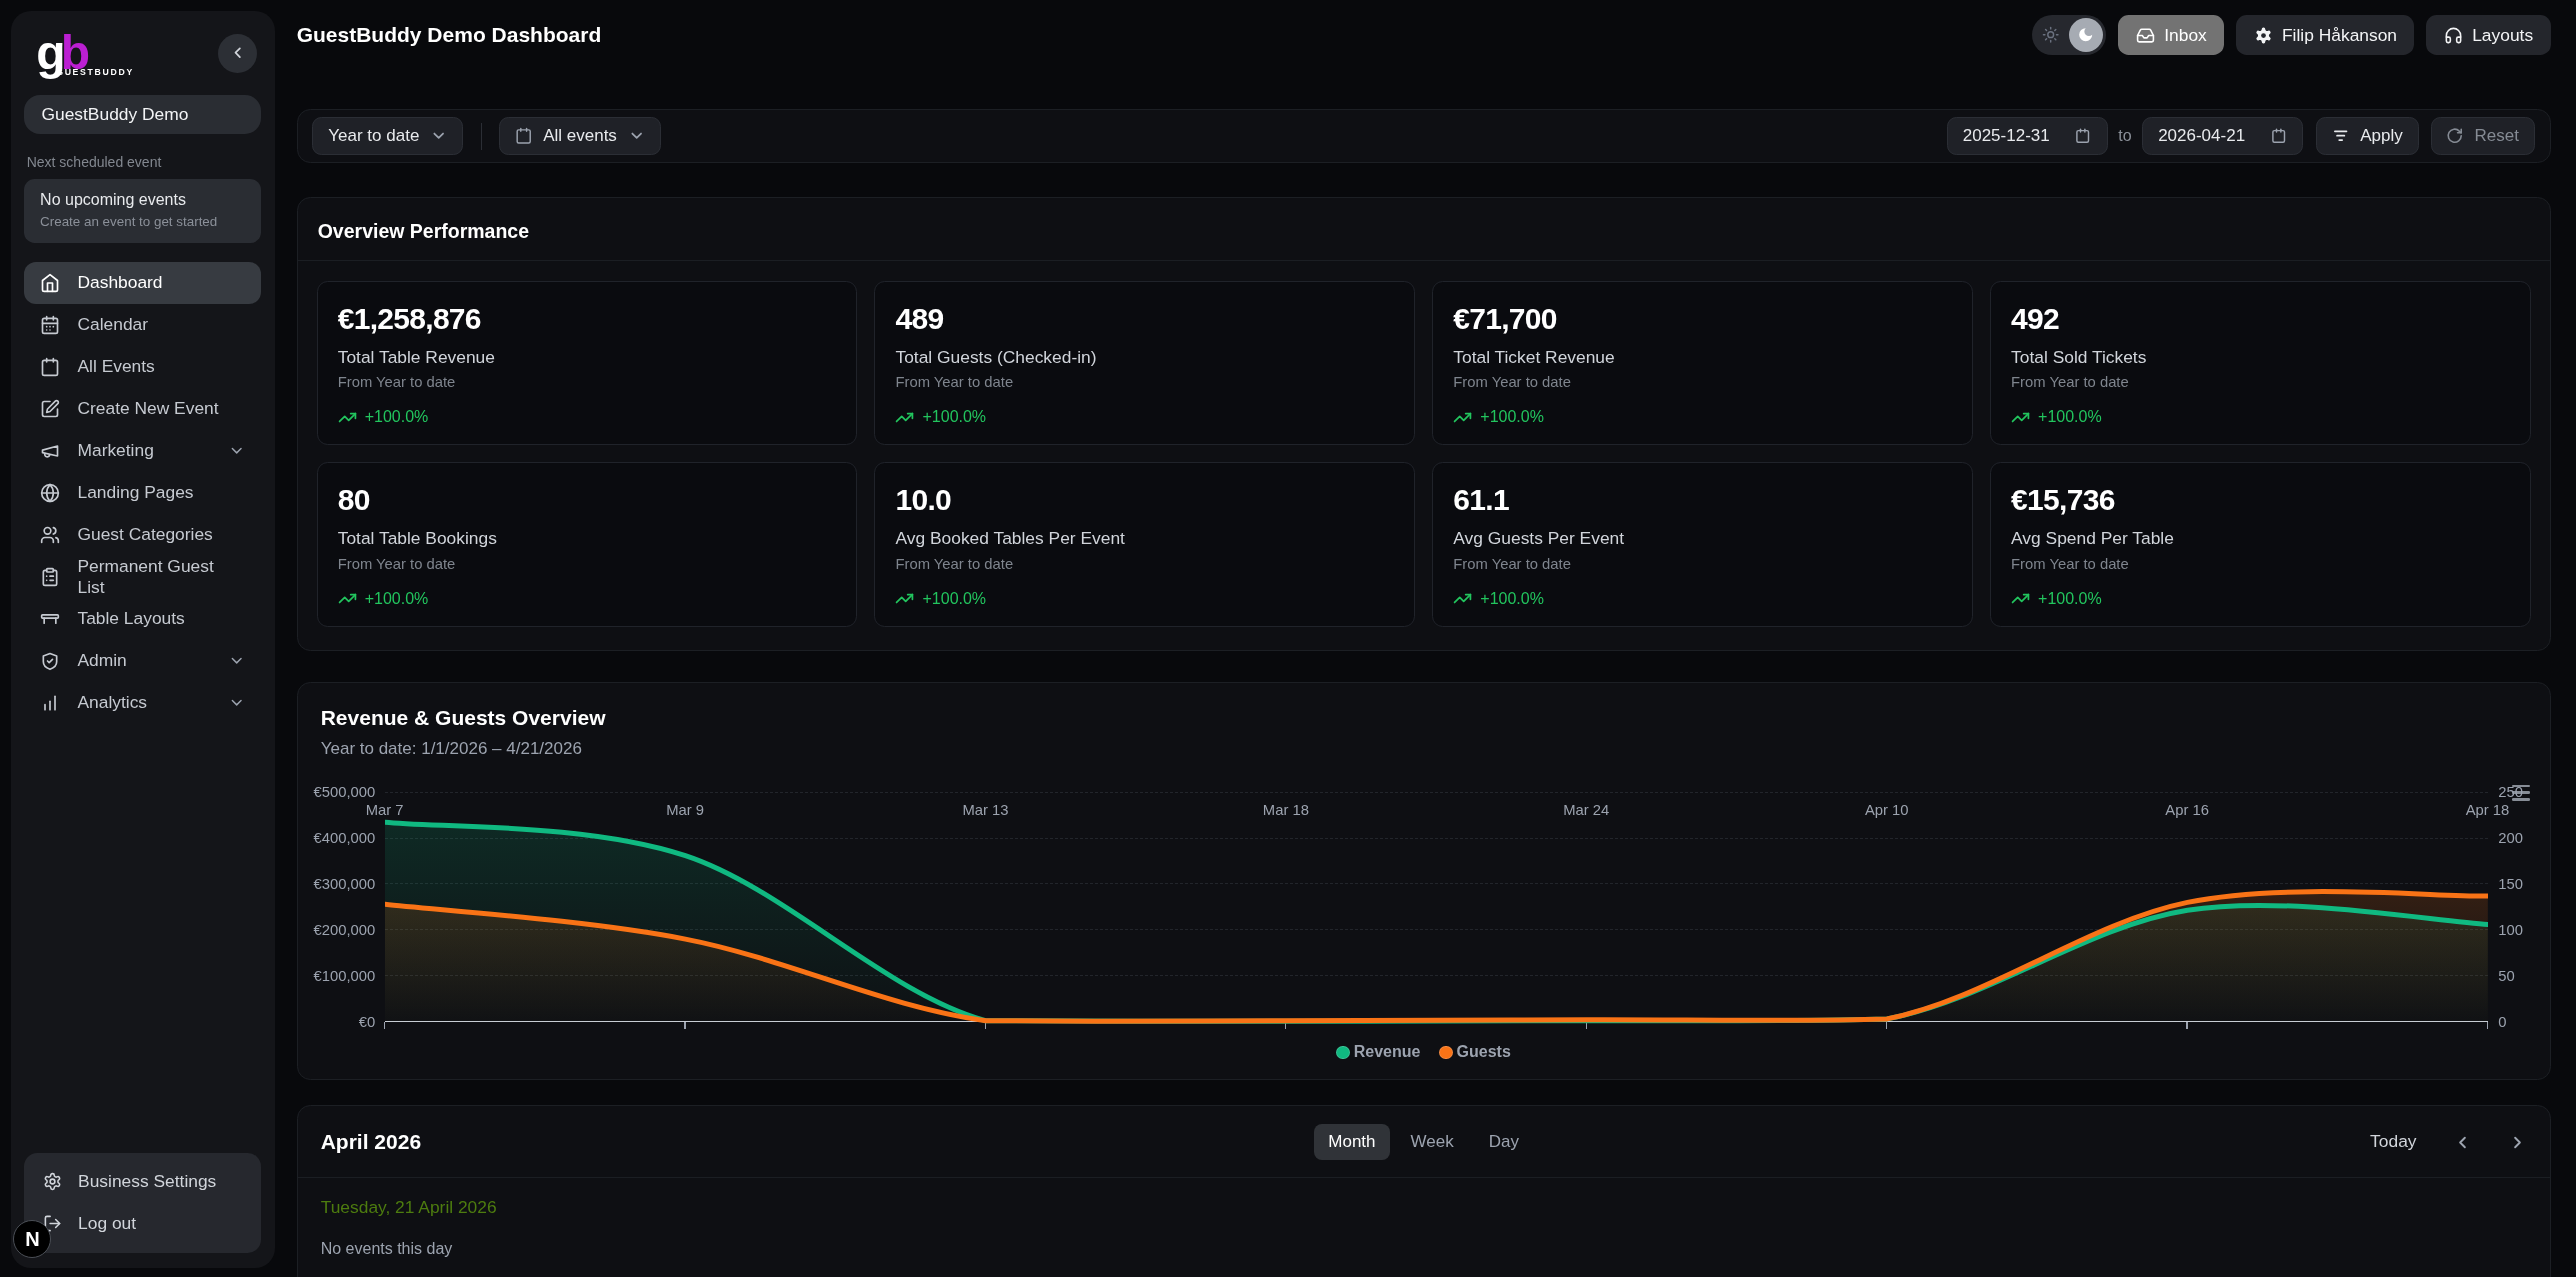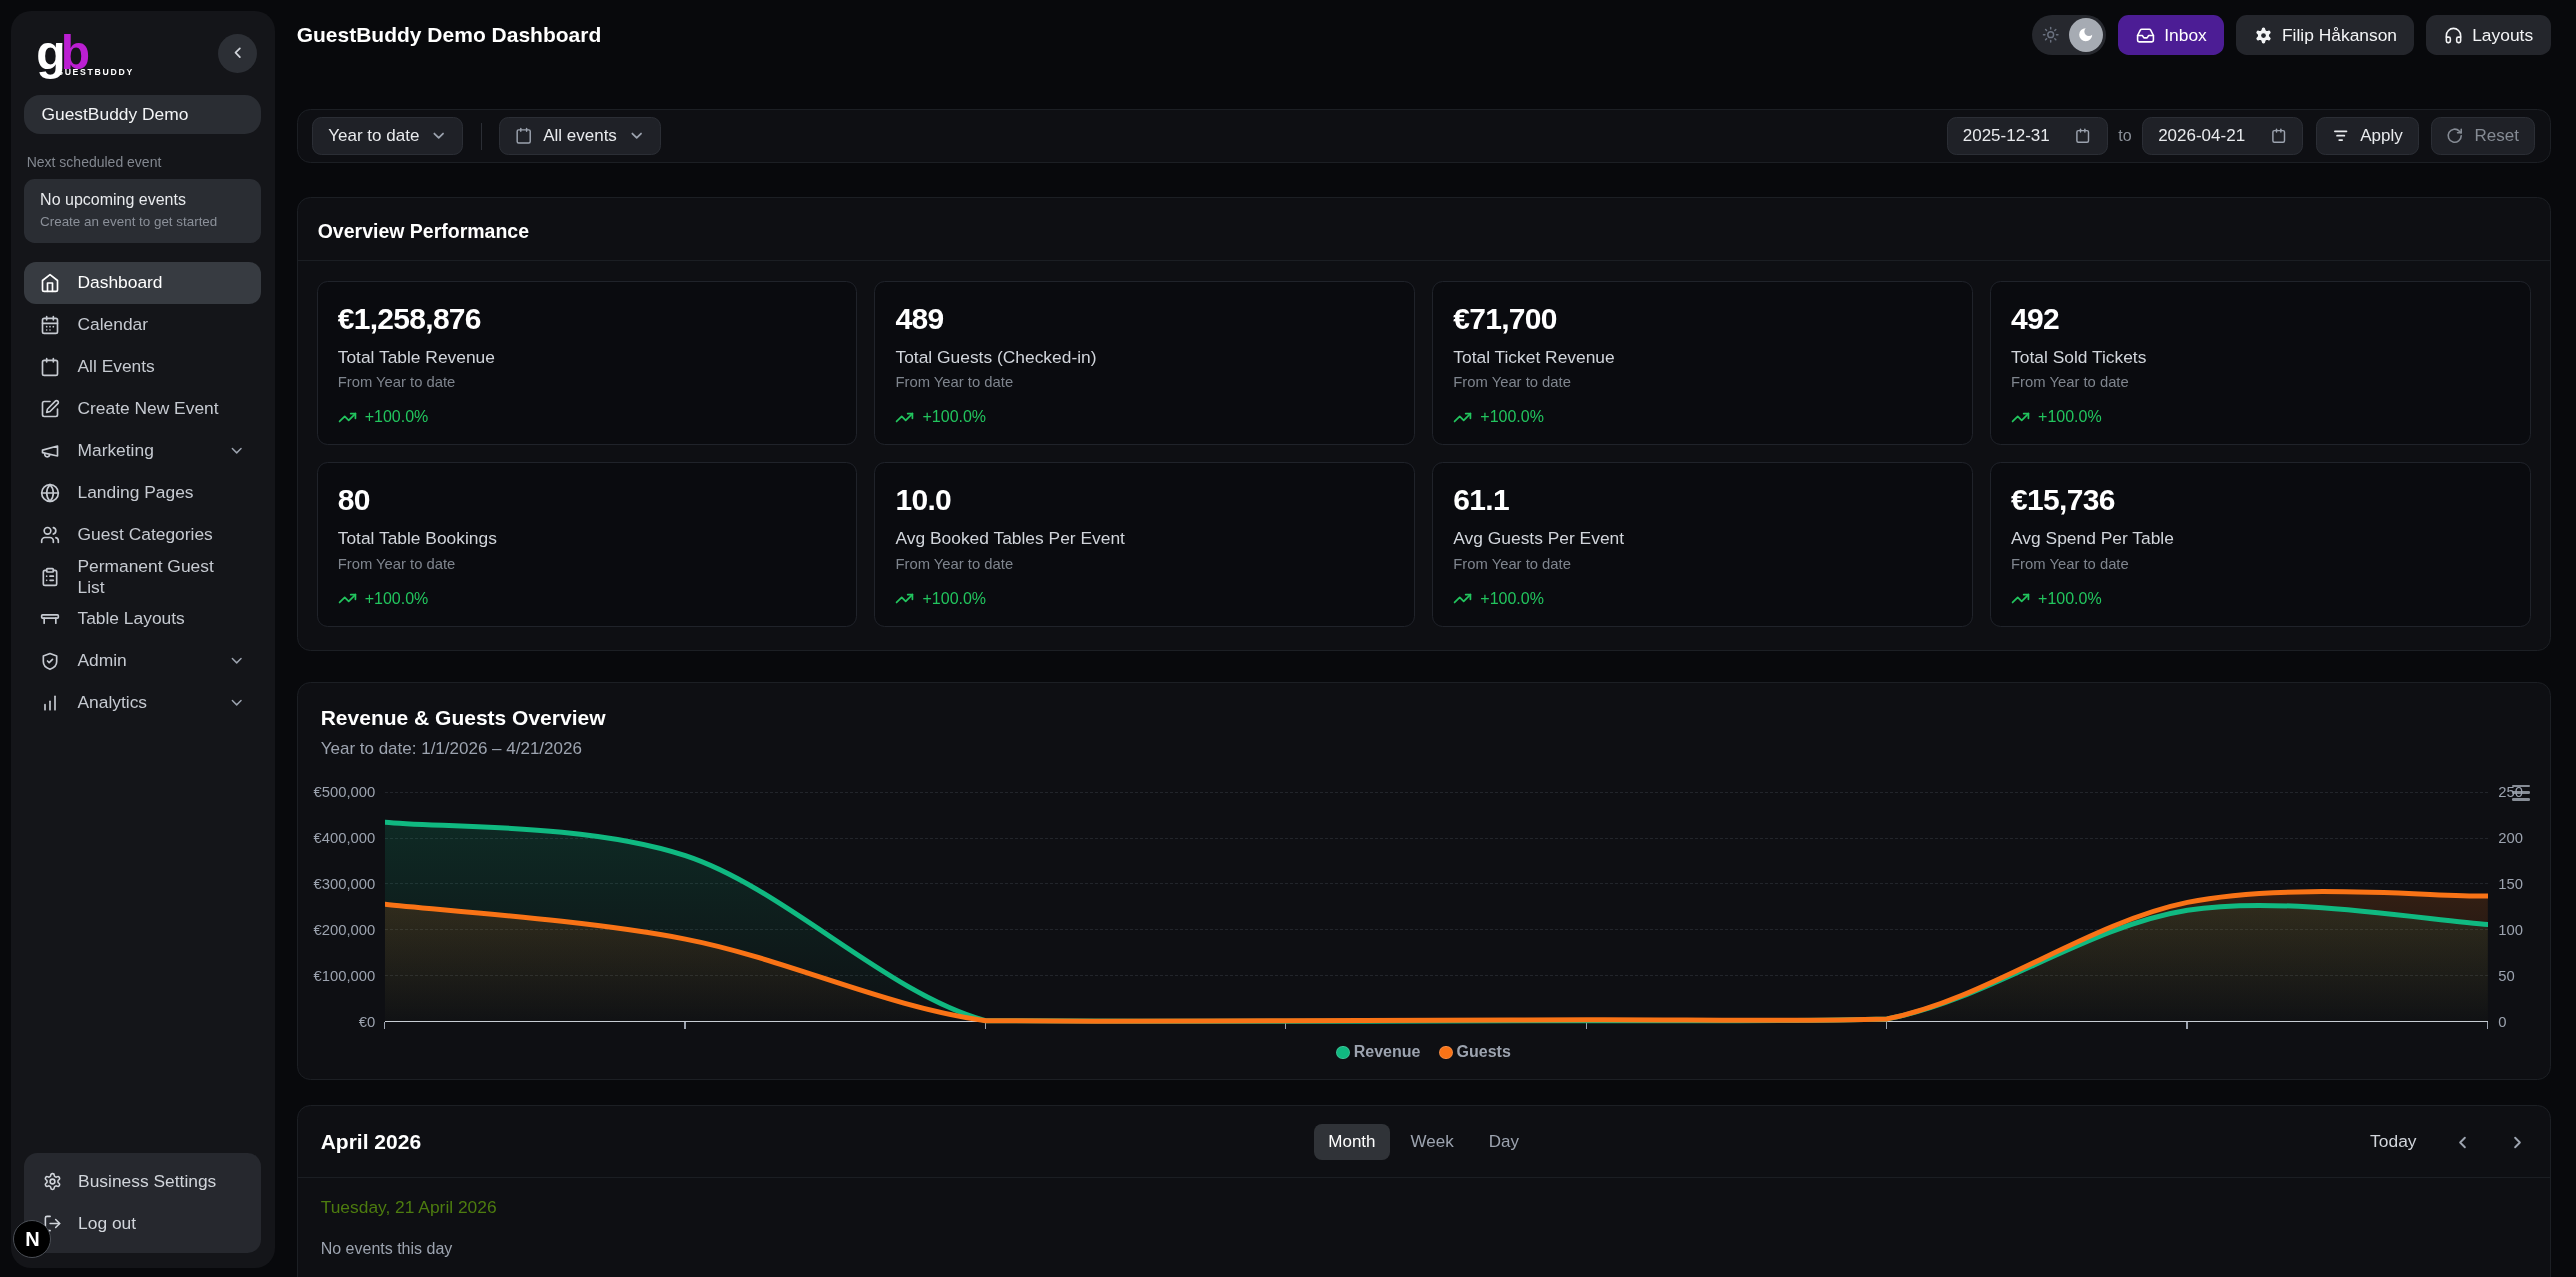--- a/index.html
+++ b/index.html
@@ -55,21 +55,21 @@
   .page-title { font-size: 21px; font-weight: bold; color:#fff; }
   .header-right { margin-left:auto; display:flex; align-items:center; gap: 12px; }
   .theme-toggle { width: 74px; height: 40px; border-radius: 20px; background:#26282e;
     display:flex; align-items:center; justify-content:space-between; padding: 0 3.4px 0 10px; border:none; }
   .sun-ic svg { width: 17.4px; height: 17.4px; color:#6b7280; }
   .moon-circle { width: 34px; height: 34px; border-radius: 50%; background:#a6abb3; display:flex; align-items:center; justify-content:center; }
   .moon-circle svg { width: 17.4px; height: 17.4px; color:#fff; }
   .btn { height: 40px; border-radius: 10.7px; display:flex; align-items:center; gap: 9.4px; padding: 0 17.4px;
     font-size: 17.4px; background:#24262c; color:#f3f4f6; border:none; }
   .btn svg { width: 19px; height: 19px; }
-  .btn-inbox { background:#4c1d95; color:#fff;justify-content:center; }
+  .btn-inbox { background:#737373; color:#fff;justify-content:center; }
 
   .panel { background:#0e0f13; border: 1.3px solid #1c1f24; border-radius: 13.4px; }
 
   
   .filter-panel { margin-top: 39px; height: 54px; display:flex; align-items:center; padding: 0 14.8px; }
   .chip { height: 38px; border-radius: 9.4px; background:#1f2127; border: 1.3px solid #2b2e35;
     display:flex; align-items:center; gap: 10.7px; padding: 0 14.8px; font-size: 17px; color:#e8eaed; }
   .chip svg { width: 17.4px; height: 17.4px; color:#9ca3af; }
   .vdivider { width: 1.3px; height: 27px; background:#2b2e35; margin: 0 17.4px; }
   .filter-right { margin-left:auto; display:flex; align-items:center; }
@@ -603,20 +603,30 @@
               <linearGradient id="grad1" x1="0" y1="0" x2="0" y2="1">
                 <stop offset="0" stop-color="#f97316" stop-opacity="0.16"></stop>
                 <stop offset="1" stop-color="#f97316" stop-opacity="0.01"></stop>
               </linearGradient>
             </defs>
             <path d="M 0 46.45999999999998 C 23.80952380952381 54.78199999999998 95.23809523809524 47.029999999999994 142.85714285714286 96.392 C 190.47619047619048 145.754 238.0952380952381 301.478 285.7142857142857 342.632 C 333.3333333333333 344 380.95238095238096 343.316 428.57142857142856 343.316 C 476.19047619047615 343.316 523.8095238095239 343.202 571.4285714285714 342.632 C 619.047619047619 342.062 666.6666666666667 344 714.2857142857143 339.896 C 761.9047619047619 312.422 809.5238095238095 201.27200000000002 857.1428571428571 177.788 C 904.7619047619047 154.304 976.1904761904761 195.458 1000 198.992 L 1000 344 L 0 344 Z" fill="url(#grad0)"></path>
             <path d="M 0 168.896 C 23.80952380952381 177.56 95.23809523809524 191.92399999999998 142.85714285714286 220.88 C 190.47619047619048 249.836 238.0952380952381 322.34000000000003 285.7142857142857 342.632 C 333.3333333333333 344 380.95238095238096 342.86 428.57142857142856 342.632 C 476.19047619047615 342.404 523.8095238095239 341.72 571.4285714285714 341.264 C 619.047619047619 340.808 666.6666666666667 344 714.2857142857143 339.896 C 761.9047619047619 310.712 809.5238095238095 196.712 857.1428571428571 166.16 C 904.7619047619047 135.608 976.1904761904761 158.17999999999998 1000 156.58399999999997 L 1000 344 L 0 344 Z" fill="url(#grad1)"></path>
             <path d="M 0 46.45999999999998 C 23.80952380952381 54.78199999999998 95.23809523809524 47.029999999999994 142.85714285714286 96.392 C 190.47619047619048 145.754 238.0952380952381 301.478 285.7142857142857 342.632 C 333.3333333333333 344 380.95238095238096 343.316 428.57142857142856 343.316 C 476.19047619047615 343.316 523.8095238095239 343.202 571.4285714285714 342.632 C 619.047619047619 342.062 666.6666666666667 344 714.2857142857143 339.896 C 761.9047619047619 312.422 809.5238095238095 201.27200000000002 857.1428571428571 177.788 C 904.7619047619047 154.304 976.1904761904761 195.458 1000 198.992" fill="none" stroke="#10b981" stroke-width="5" stroke-linecap="round" vector-effect="non-scaling-stroke"></path>
             <path d="M 0 168.896 C 23.80952380952381 177.56 95.23809523809524 191.92399999999998 142.85714285714286 220.88 C 190.47619047619048 249.836 238.0952380952381 322.34000000000003 285.7142857142857 342.632 C 333.3333333333333 344 380.95238095238096 342.86 428.57142857142856 342.632 C 476.19047619047615 342.404 523.8095238095239 341.72 571.4285714285714 341.264 C 619.047619047619 340.808 666.6666666666667 344 714.2857142857143 339.896 C 761.9047619047619 310.712 809.5238095238095 196.712 857.1428571428571 166.16 C 904.7619047619047 135.608 976.1904761904761 158.17999999999998 1000 156.58399999999997" fill="none" stroke="#f97316" stroke-width="5" stroke-linecap="round" vector-effect="non-scaling-stroke"></path>
           </svg>
+        <div class="x-labels" id="x-labels">
+            <span class="x-label" style="left: 0%;">Mar 7</span>
+            <span class="x-label" style="left: 14.2857%;">Mar 9</span>
+            <span class="x-label" style="left: 28.5714%;">Mar 13</span>
+            <span class="x-label" style="left: 42.8571%;">Mar 18</span>
+            <span class="x-label" style="left: 57.1429%;">Mar 24</span>
+            <span class="x-label" style="left: 71.4286%;">Apr 10</span>
+            <span class="x-label" style="left: 85.7143%;">Apr 16</span>
+            <span class="x-label" style="left: 100%;">Apr 18</span>
+          </div>
       </div>
       <div class="right-gutter" id="right-labels">
           <div class="axis-label right" style="top: 231px;">0</div>
           <div class="axis-label right" style="top: 185px;">50</div>
           <div class="axis-label right" style="top: 139px;">100</div>
           <div class="axis-label right" style="top: 93px;">150</div>
           <div class="axis-label right" style="top: 47px;">200</div>
           <div class="axis-label right" style="top: 1.3px;">250</div>
         </div>
     </div>

